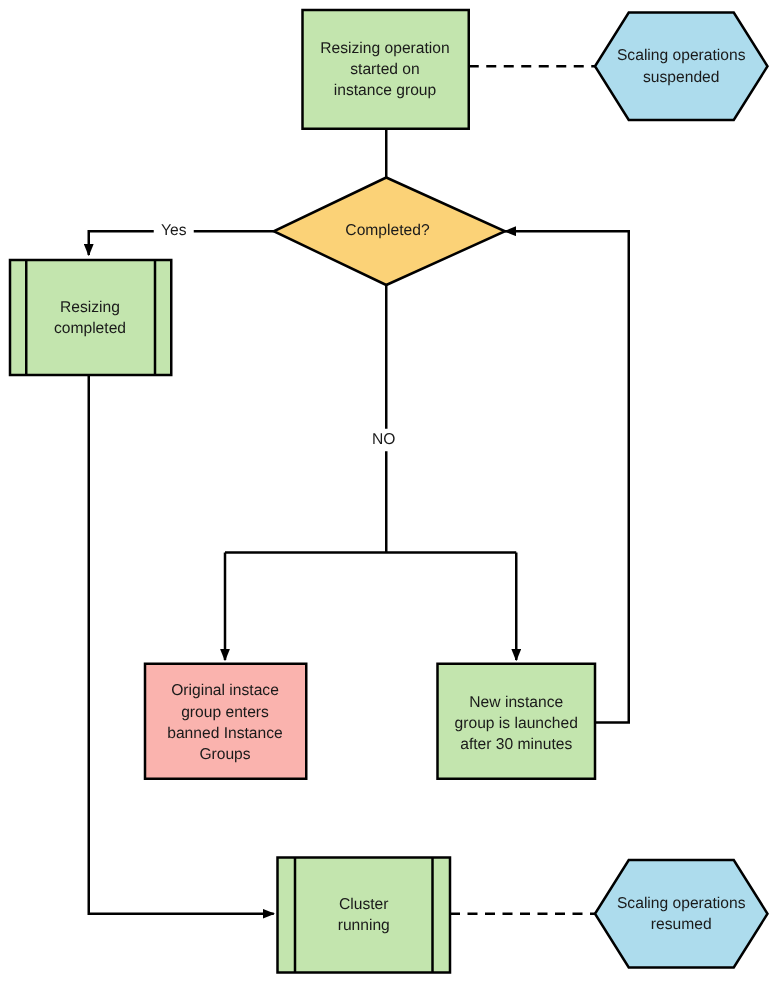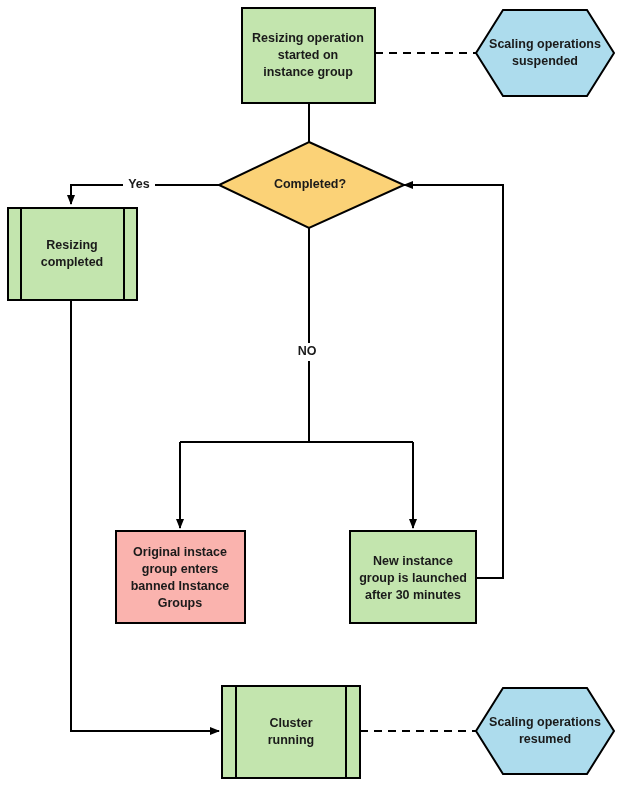--- a/index.html
+++ b/index.html
@@ -9,21 +9,20 @@
   }
   body {
     font-family: "Liberation Sans", sans-serif;
   }
   #diagram-root {
     position: relative;
     width: 623px;
     height: 792px;
     background: #ffffff;
     overflow: hidden;
-    font-weight: bold;
   }
   svg#flowchart {
     display: block;
     width: 623px;
     height: 792px;
   }
   .node-shape {
     stroke: #000000;
     stroke-width: 2;
   }

